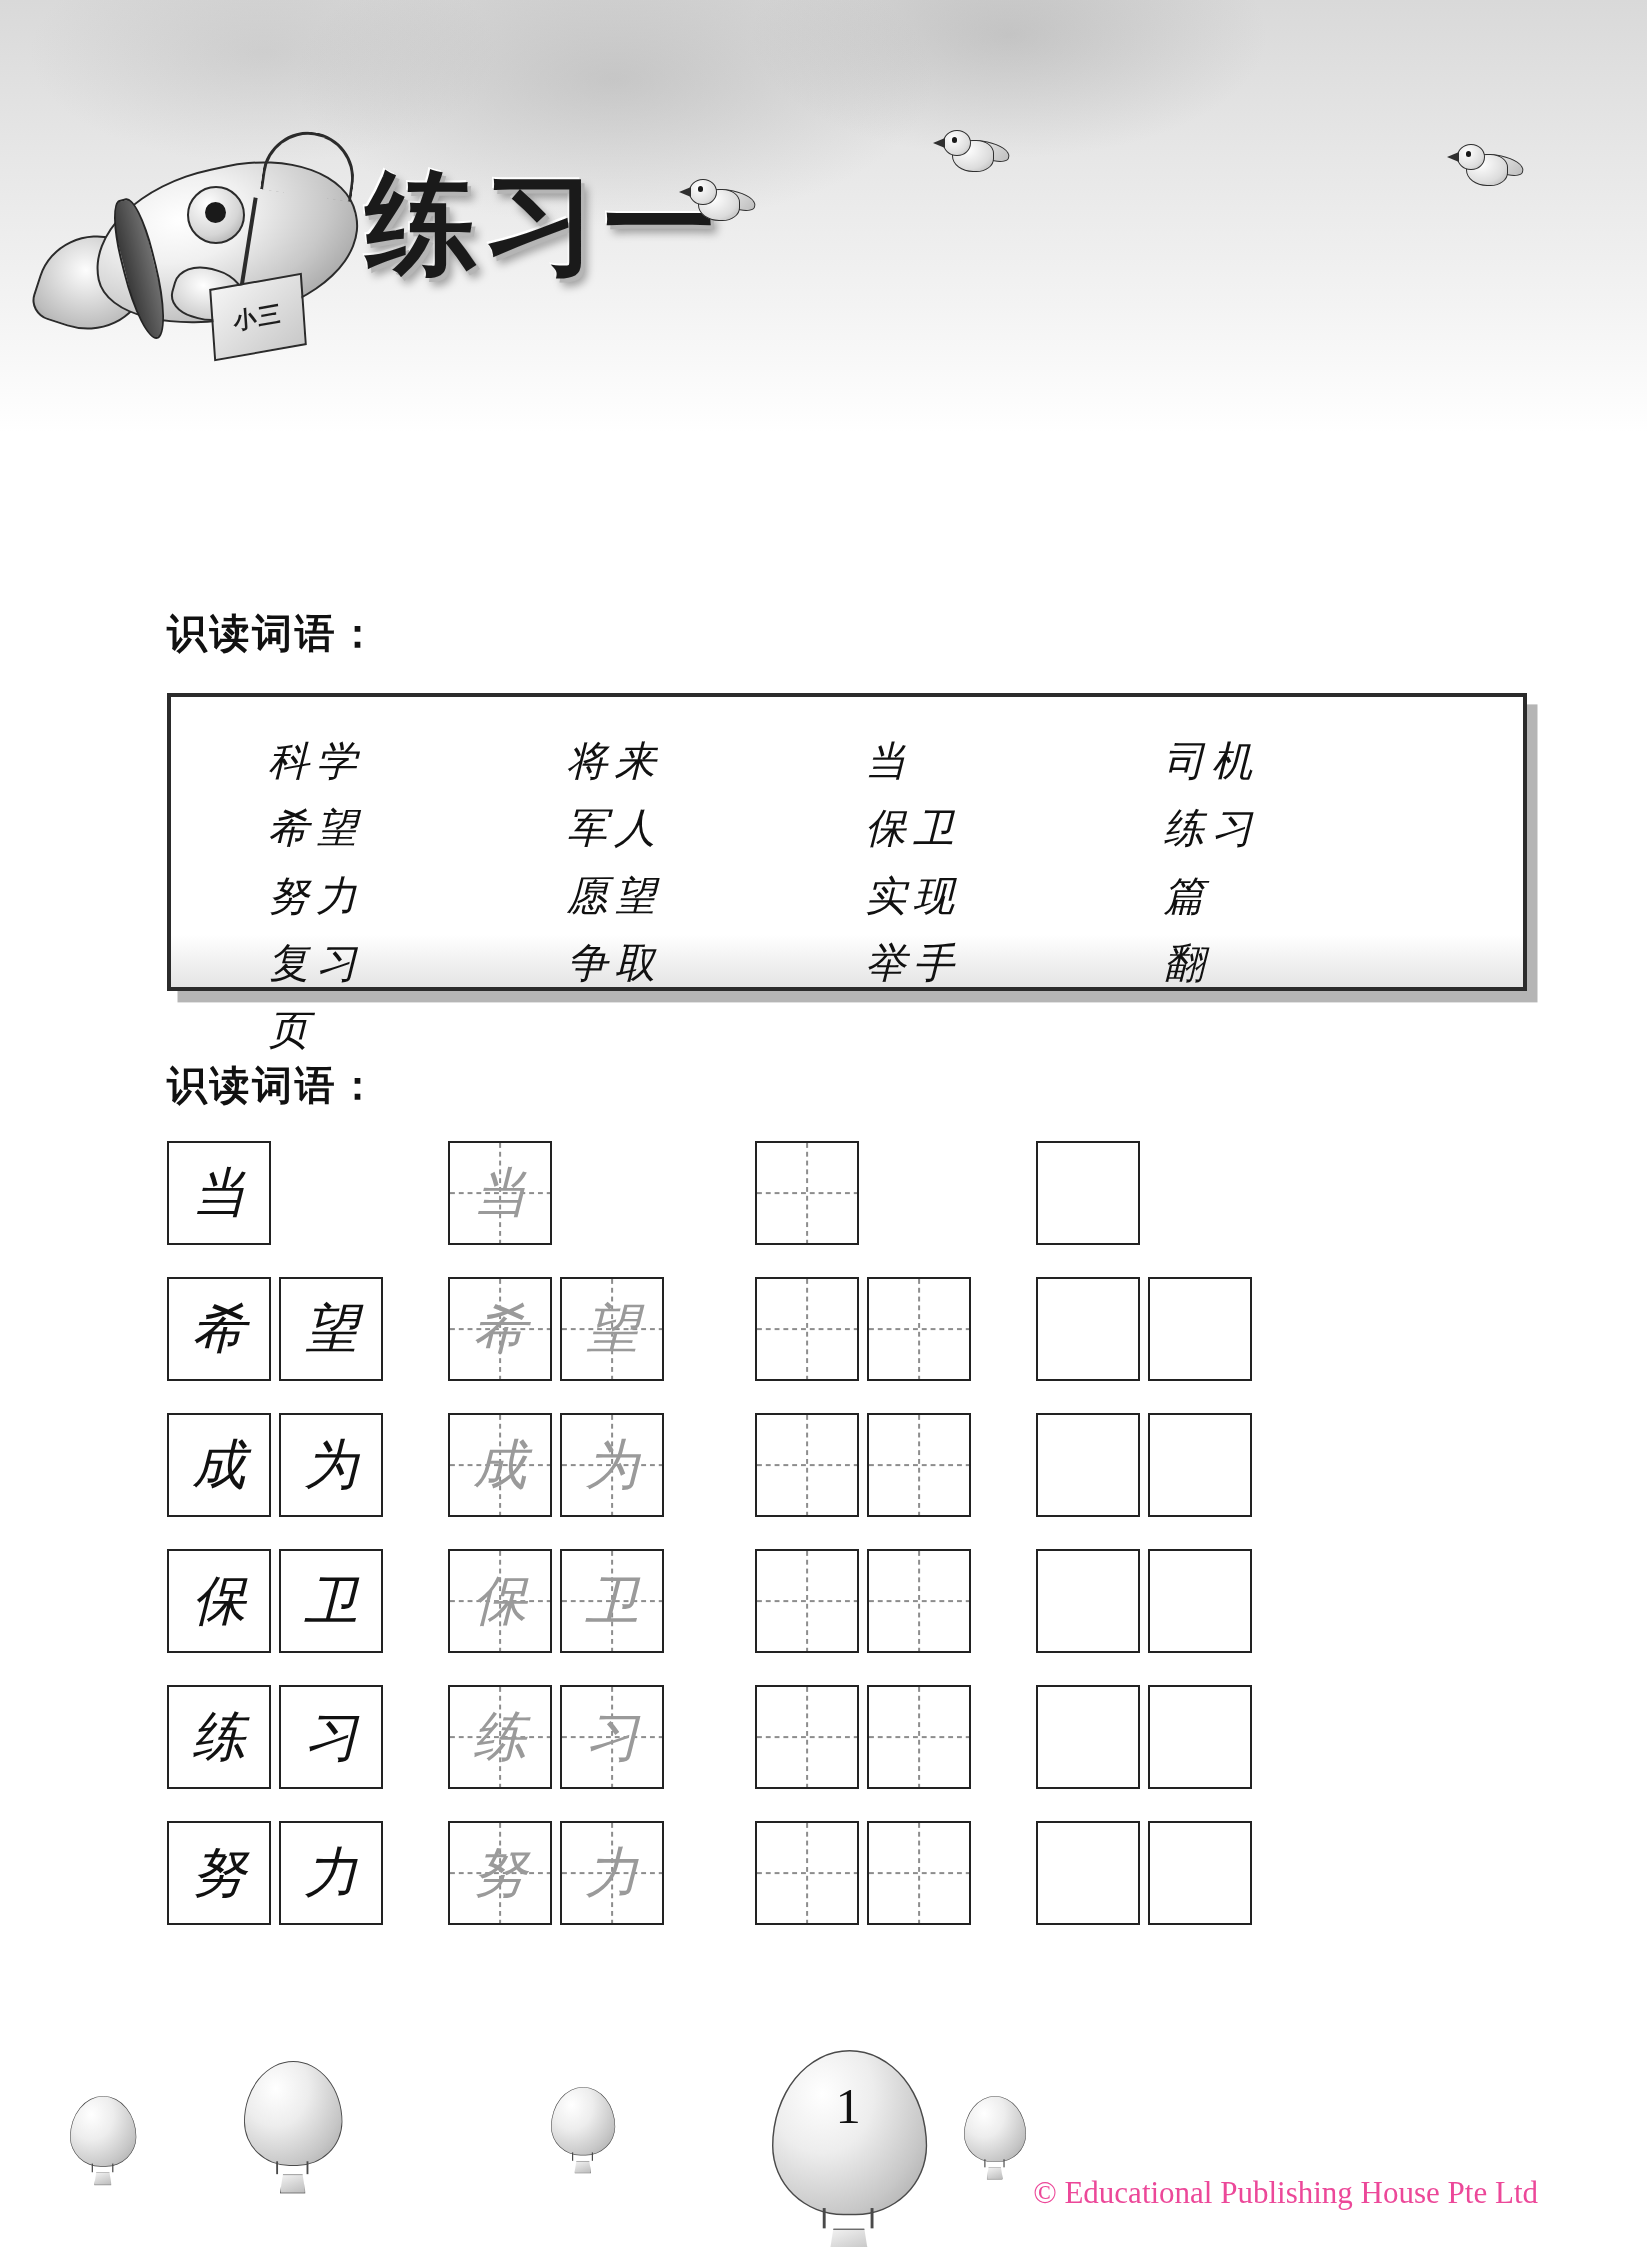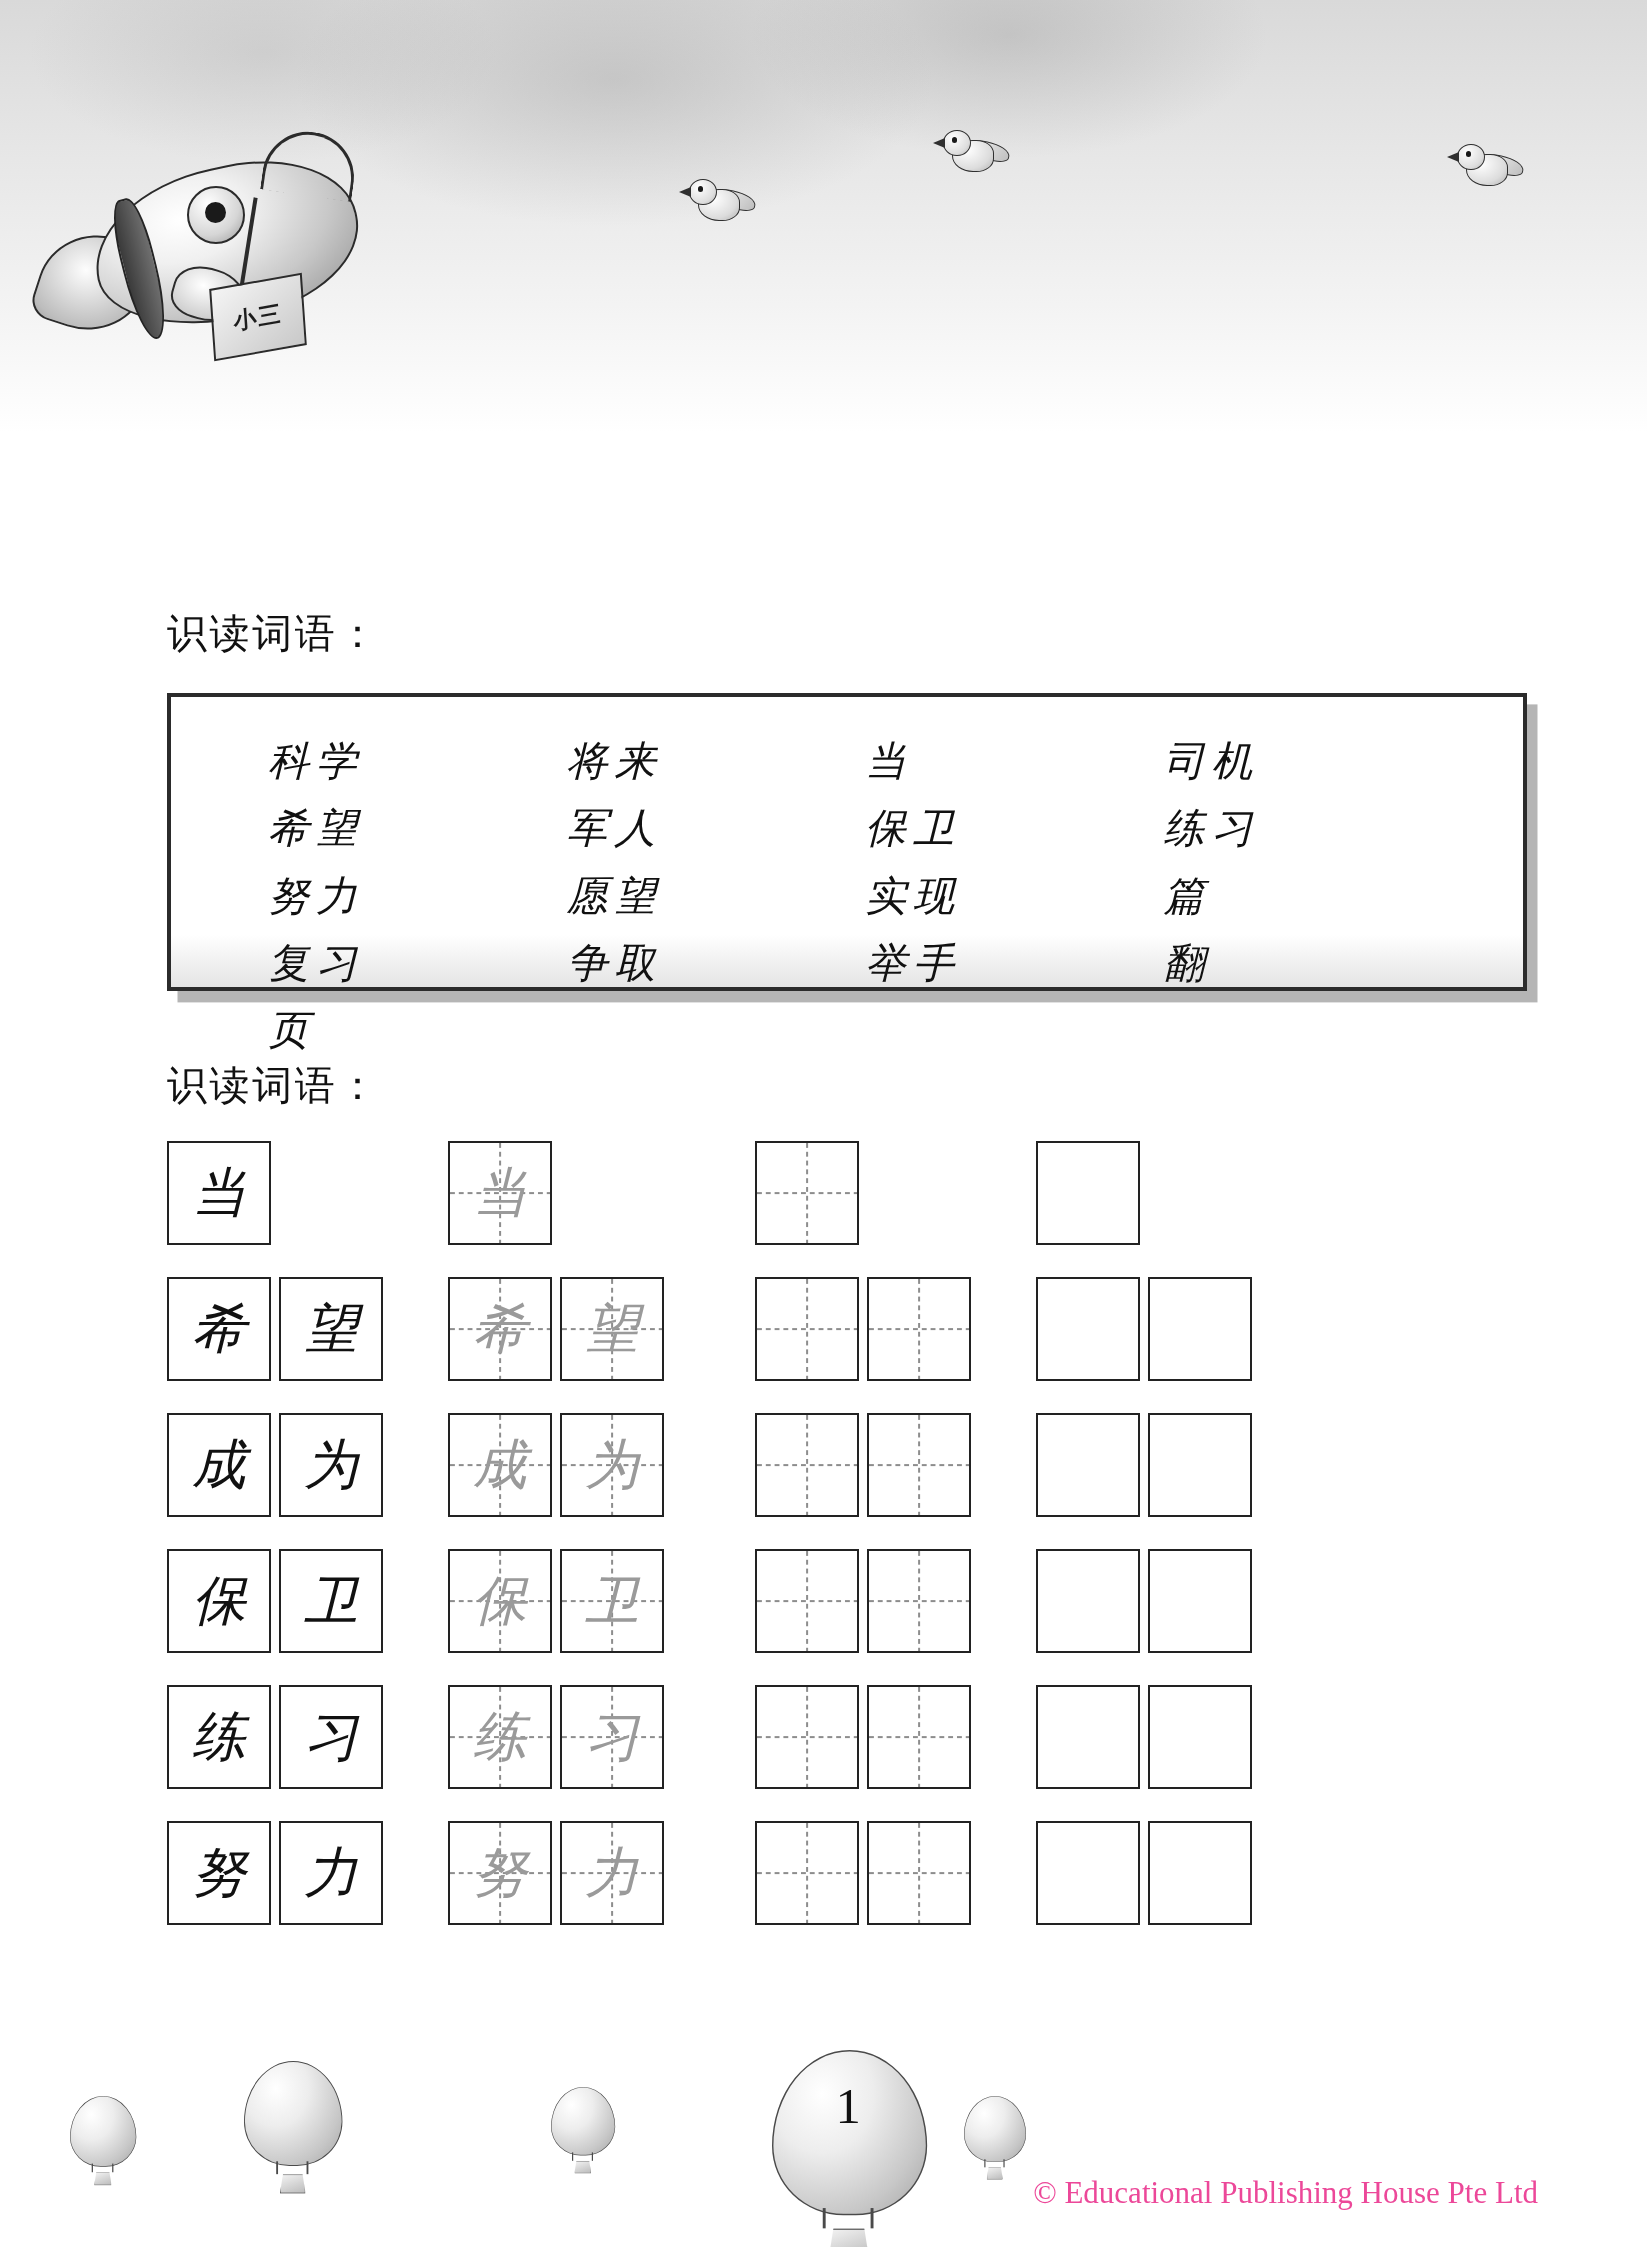--- a/index.html
+++ b/index.html
@@ -246,21 +246,21 @@
     border-top: 5.3px solid transparent;
     border-bottom: 5.3px solid transparent;
     border-right: 12.3px solid #2f2f2f;
   }
 
   
   .section-heading {
     position: absolute;
     font-family: "DejaVu Sans", sans-serif;
     font-size: 40px;
-    font-weight: normal;
+    font-weight: bold;
     color: #111;
     letter-spacing: 2.6px;
   }
 
   
   .read-panel {
     position: absolute;
     left: 167px; top: 693px;
     width: 1352px; height: 290px;
     background: linear-gradient(180deg, #ffffff 0%, #ffffff 82%, #e4e4e4 100%);
@@ -402,20 +402,21 @@
     <div class="fish-fin"></div>
     <div class="fish-lip"></div>
     <div class="fish-eye-outer"></div>
     <div class="fish-eye-inner"></div>
     <div class="tag-string"></div>
     <div class="tag">
       <span>小三</span>
     </div>
   </div>
 
+  <div class="title-main">练习一</div>
 
   <div class="bird" style="left:698px; top:189px;">
     <div class="b-wing"></div>
       <div class="b-body"></div>
       <div class="b-head"></div>
     <div class="b-beak"></div>
       <div class="b-eye"></div>
   </div>
   <div class="bird" style="left:952px; top:140px;">
     <div class="b-wing"></div>

